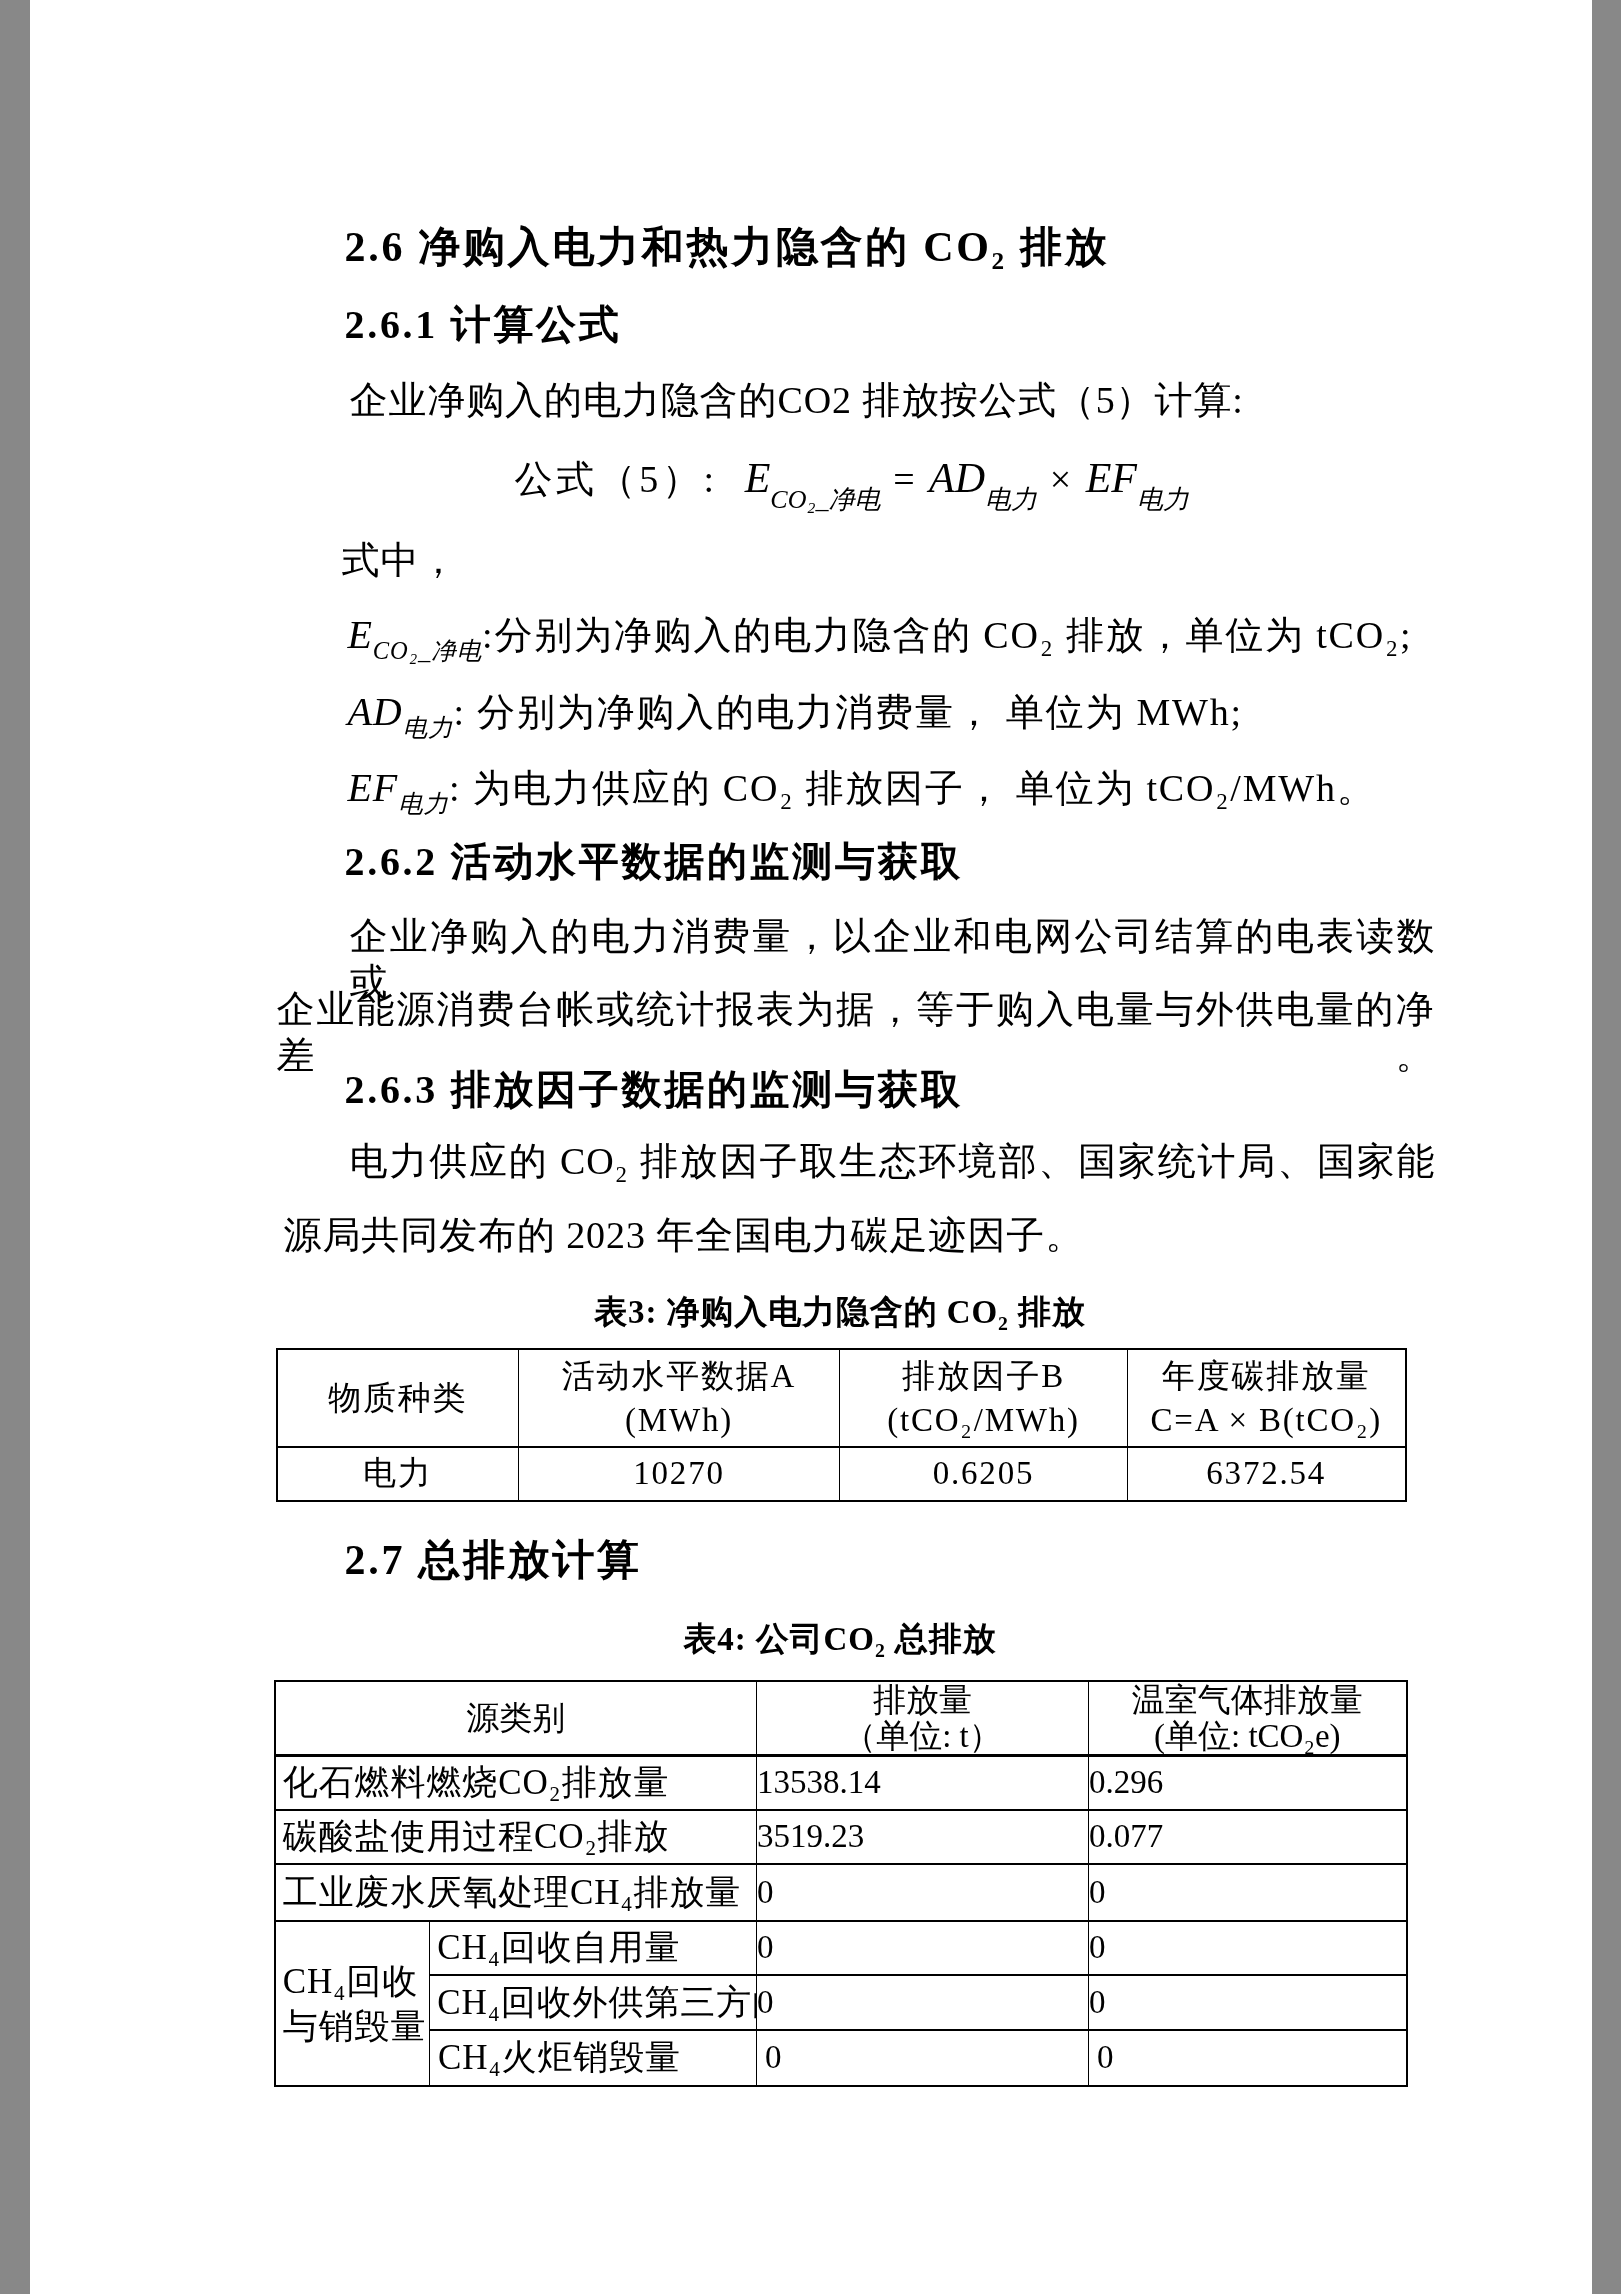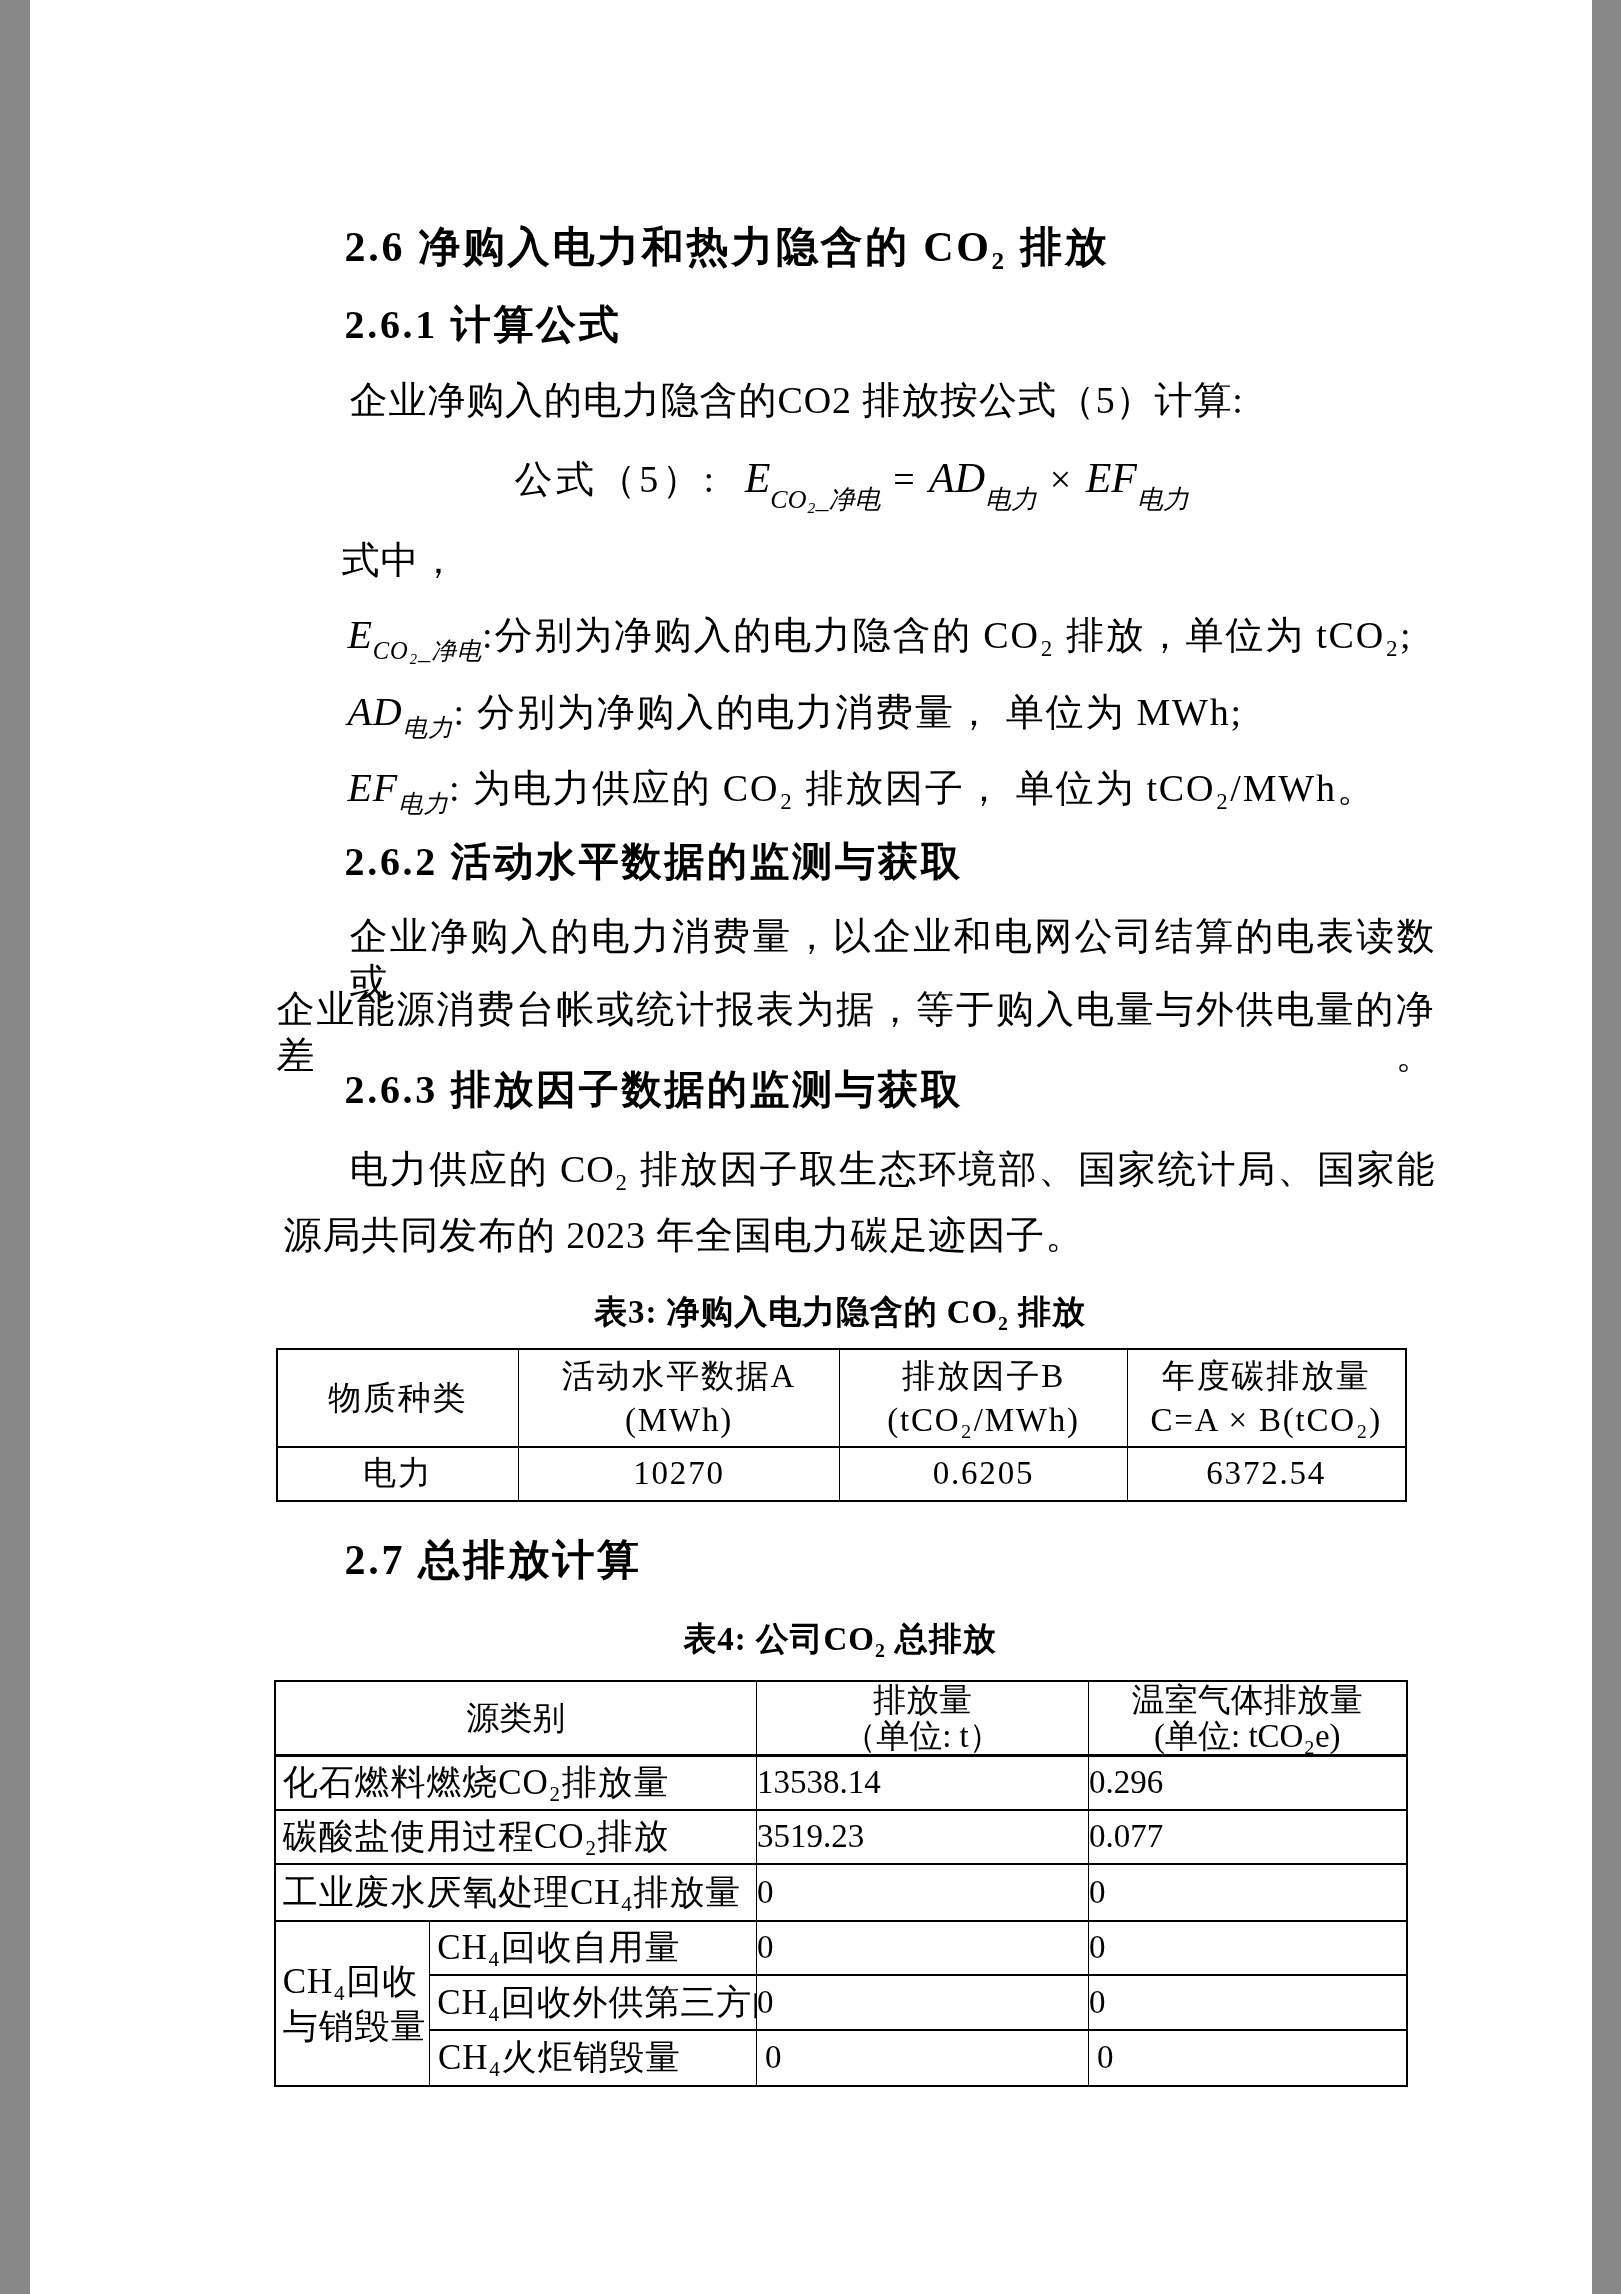--- a/index.html
+++ b/index.html
@@ -94,21 +94,21 @@
     <span class="dvar">AD</span><span class="dsub">电力</span><span class="dtext">: 分别为净购入的电力消费量， 单位为 MWh;</span>
   </div>
 
   <h2 class="abs h-sub" style="top:838px; left:315px;">2.6.2 活动水平数据的监测与获取</h2>
 
   <p class="abs body jline" style="top:987px; left:247px; width:1158px;">企业能源消费台帐或统计报表为据，等于购入电量与外供电量的净差。</p>
   <p class="abs body jline" style="top:914px; left:320px; width:1086px;">企业净购入的电力消费量，以企业和电网公司结算的电表读数或</p>
 
   <h2 class="abs h-sub" style="top:1066px; left:315px;">2.6.3 排放因子数据的监测与获取</h2>
 
-  <p class="abs body jline" style="top:1139px; left:320px; width:1086px;margin-top:8px;">电力供应的 CO₂ 排放因子取生态环境部、国家统计局、国家能</p>
+  <p class="abs body jline" style="top:1139px; left:320px; width:1086px;">电力供应的 CO₂ 排放因子取生态环境部、国家统计局、国家能</p>
   <p class="abs body" style="top:1213px; left:254px;text-align:center;">源局共同发布的 2023 年全国电力碳足迹因子。</p>
 
   <div class="abs caption" style="top:1293px; left:246px; width:1129px;">表3: 净购入电力隐含的 CO₂ 排放</div>
 
   <table class="abs tbl t3" style="top:1348px; left:246px; width:1129px;">
     <colgroup>
         <col style="width:242px">
         <col style="width:321px">
         <col style="width:288px">
         <col style="width:278px">

